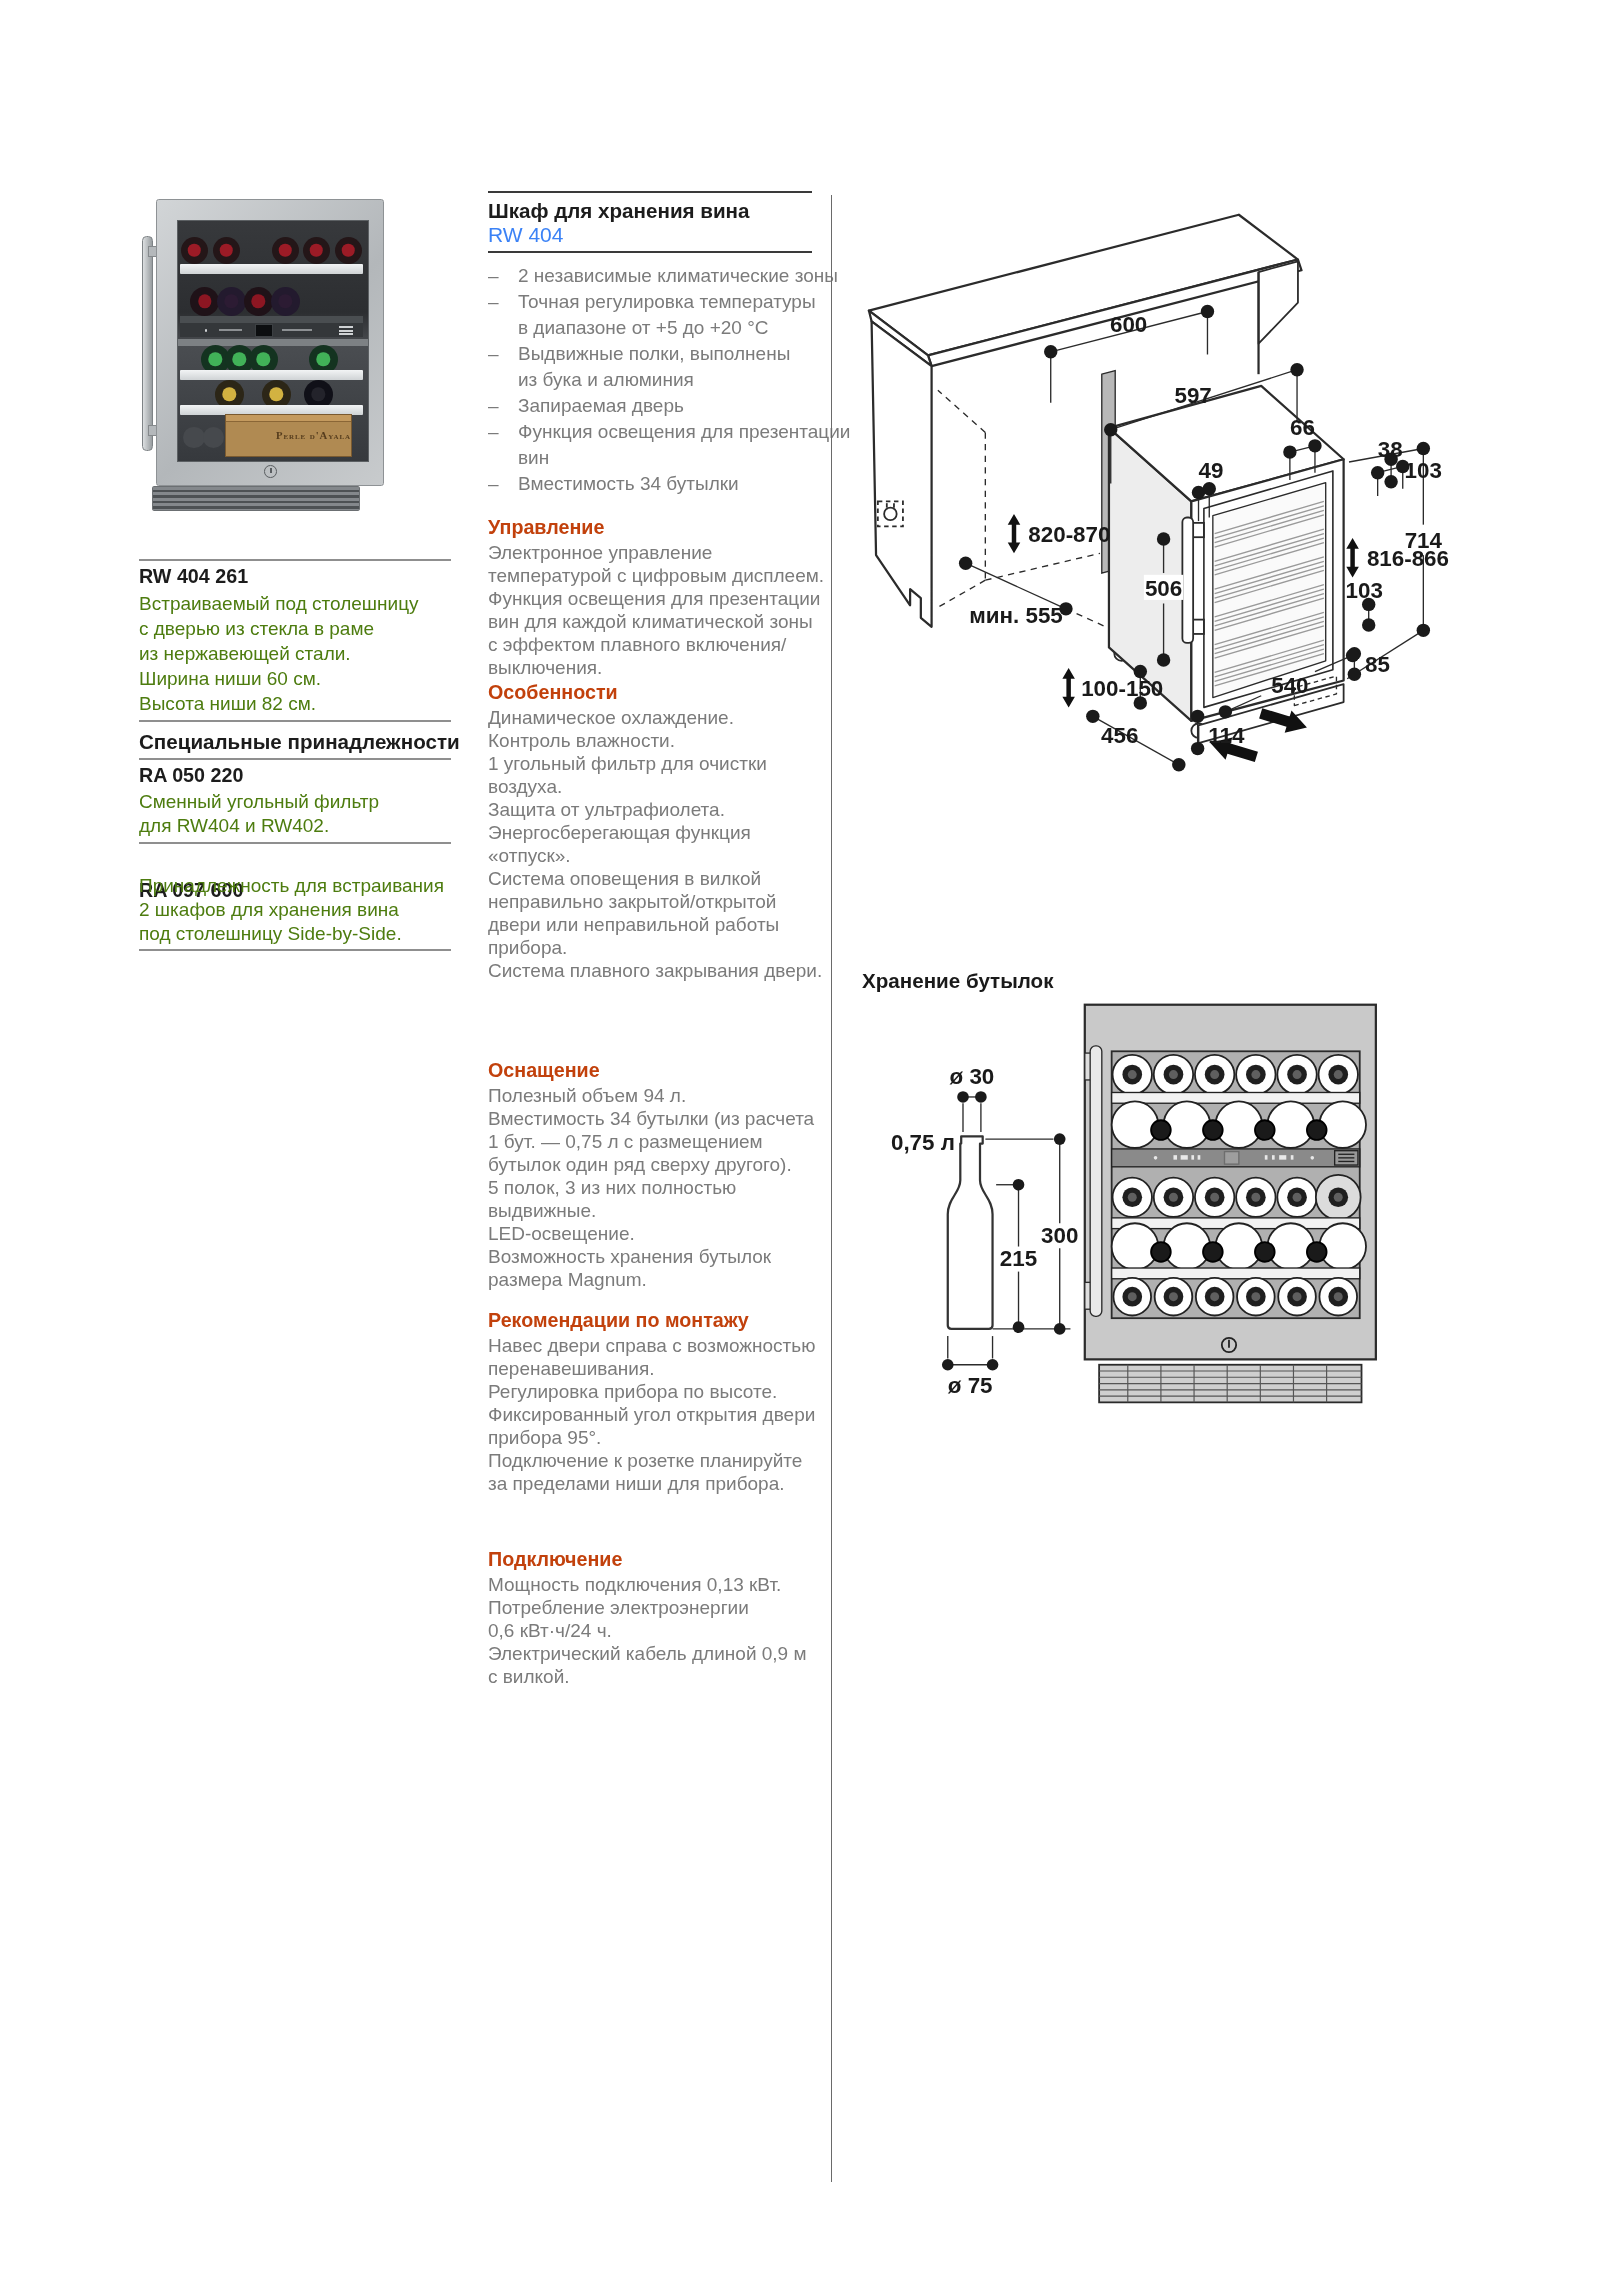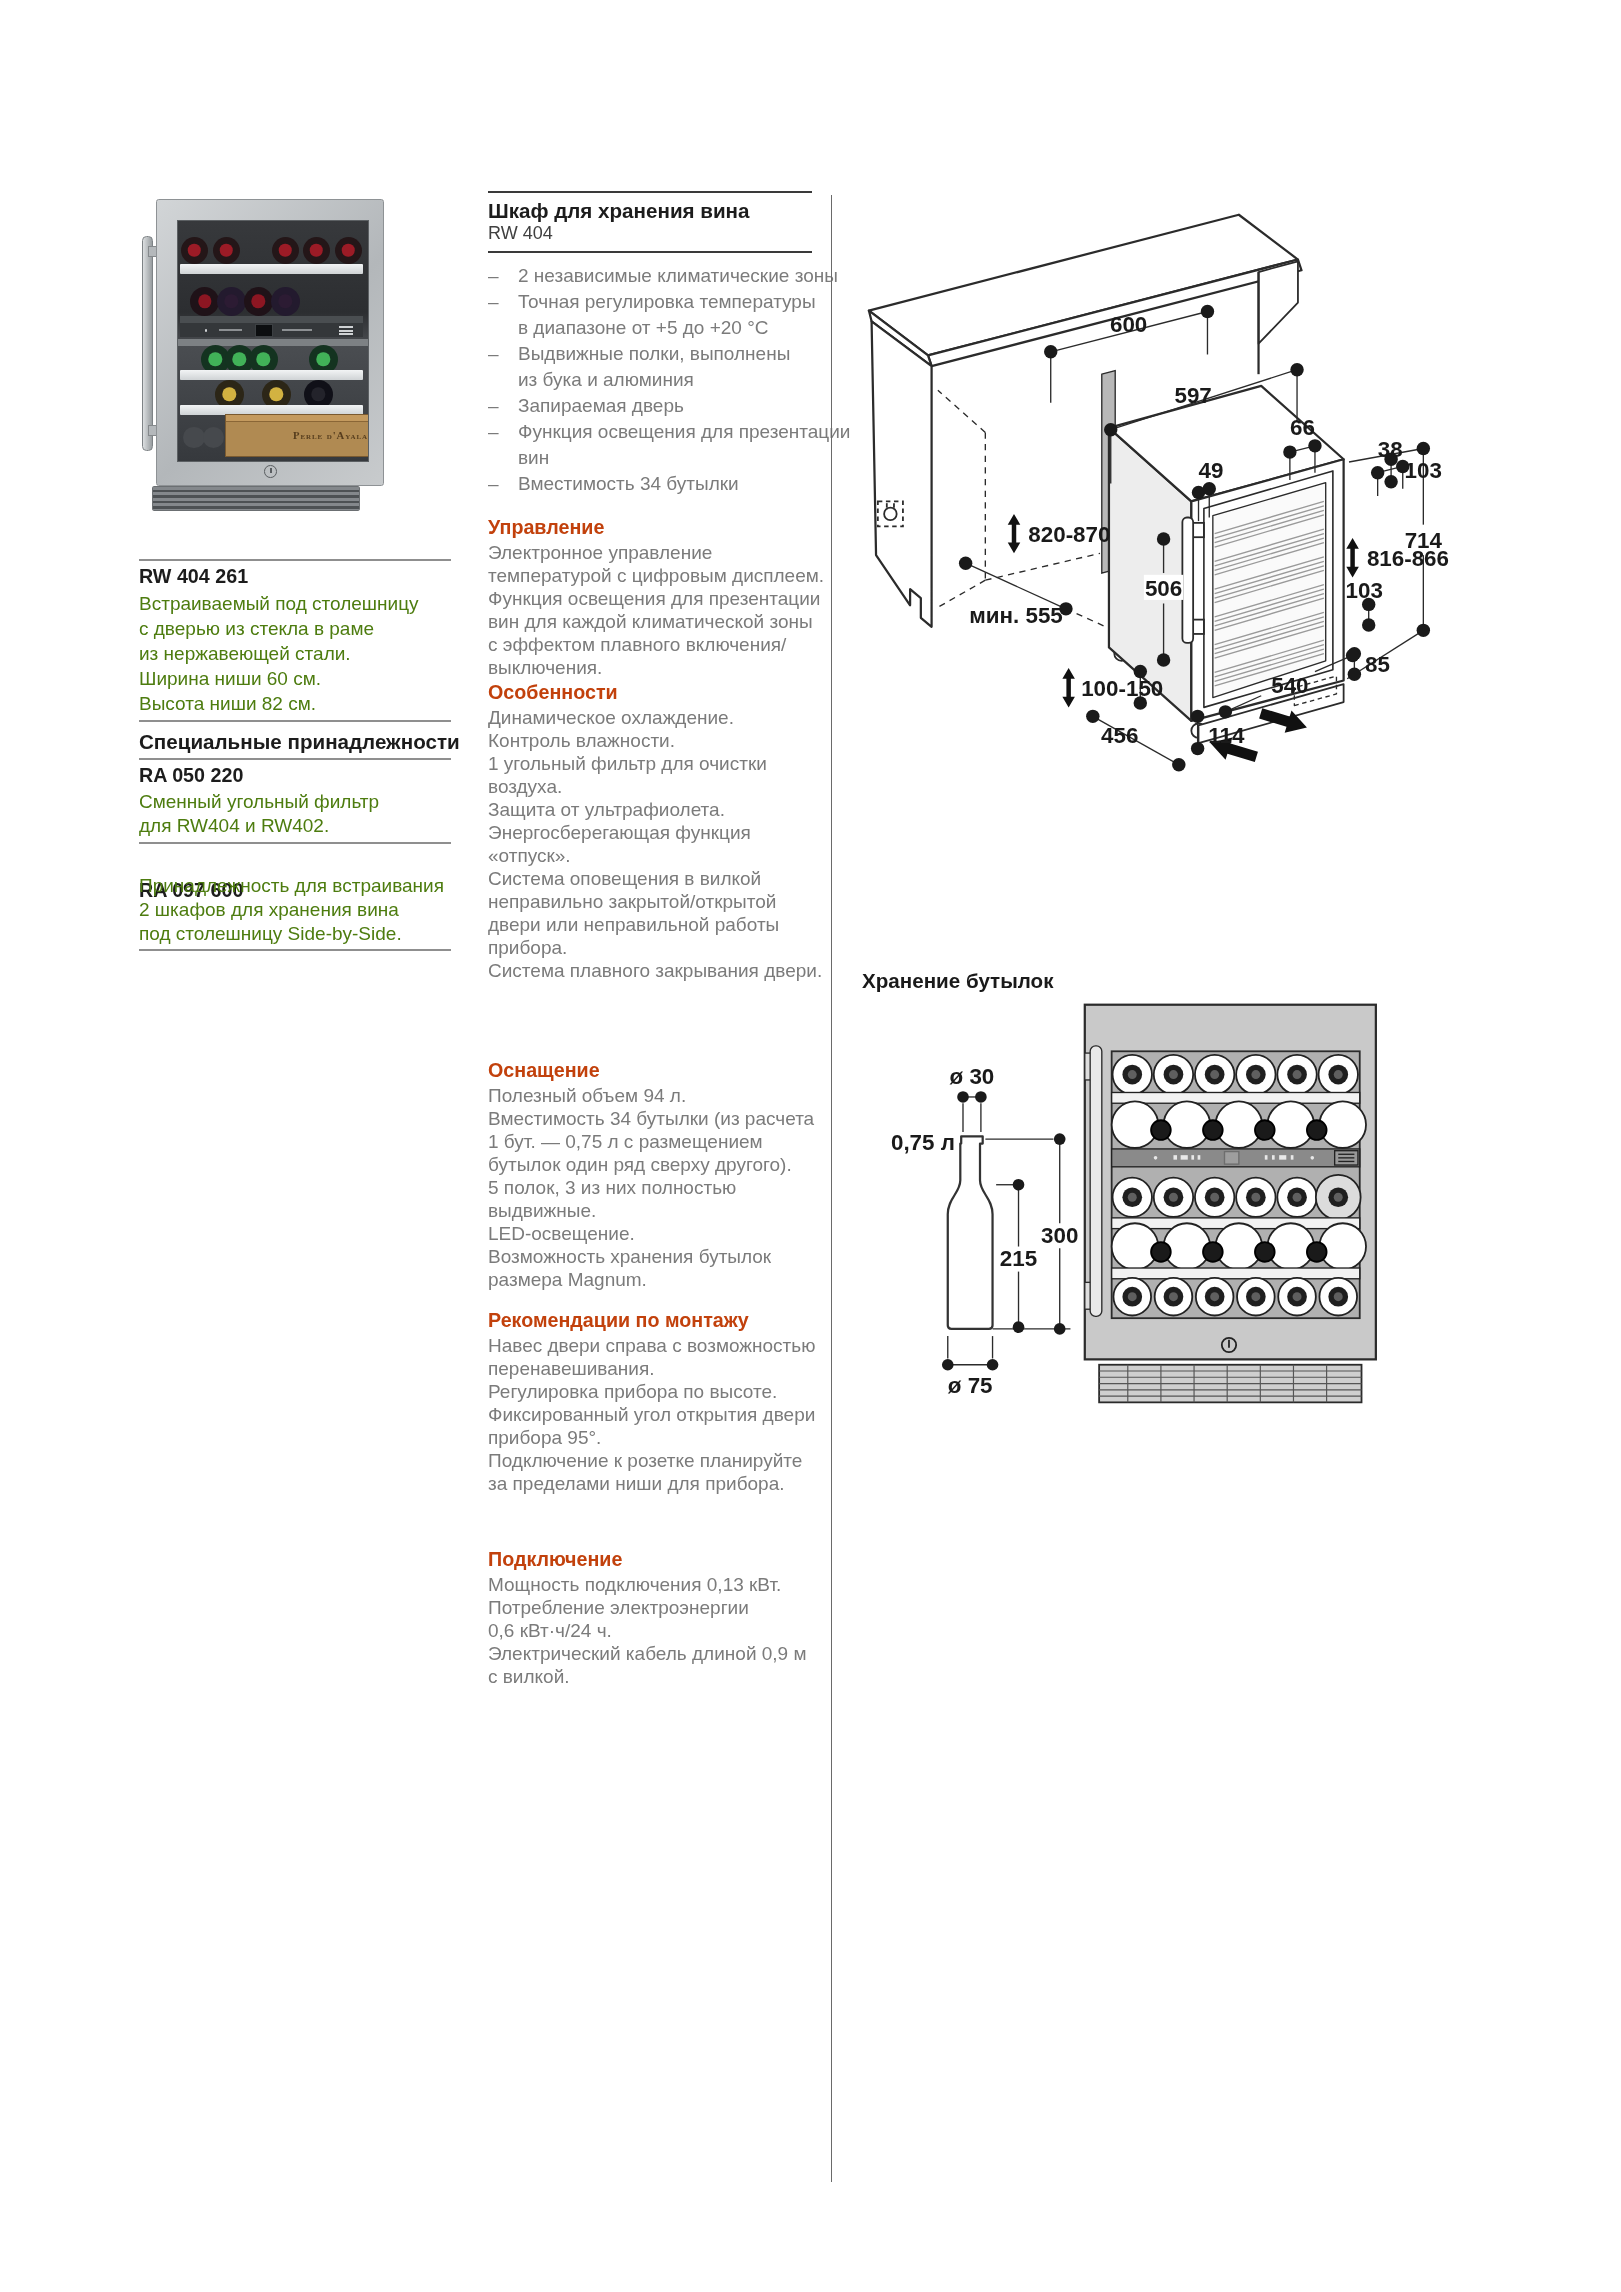--- a/index.html
+++ b/index.html
@@ -7,41 +7,41 @@
         font-family:"Liberation Sans", sans-serif;color:#1a1a1a;overflow:hidden;}
   .abs{position:absolute;}
   
   .rule{position:absolute;height:1.8px;background:#8f8f8f;width:312px;left:139px;}
   .mrule{position:absolute;height:1.8px;background:#3a3a3a;width:324px;left:488px;}
   .code{font-size:19.7px;font-weight:700;color:#1c1c1c;line-height:25px;white-space:nowrap;}
   .h1{font-size:20.6px;font-weight:700;color:#1c1c1c;line-height:25px;white-space:nowrap;}
   .body-t{font-size:19px;color:#4d7c0f;line-height:25px;white-space:nowrap;}
   .sec .t{font-size:19px;color:#7b7b7b;line-height:23px;height:23px;white-space:nowrap;}
   .sec .h{font-size:19.7px;font-weight:700;color:#c2410c;height:25px;white-space:nowrap;}
-  .model{font-size:18px;font-weight:400;color:#404040;white-space:nowrap;}
+  .model{font-size:21px;font-weight:400;color:#3b82f6;white-space:nowrap;}
   .brow{display:flex;height:26px;font-size:19px;color:#7b7b7b;white-space:nowrap;}
   .brow .m{width:30px;flex:none;}
   .divider{position:absolute;left:831px;top:195px;width:0.9px;height:1987px;background:#6a6a6a;}
   
   .photo{position:absolute;left:142px;top:199px;width:240px;height:310px;}
   .ph-handle{position:absolute;left:0;top:37px;width:9px;height:213px;border-radius:4.5px;
              background:linear-gradient(90deg,#dcdfe1,#989da0);border:0.9px solid #7e8386;}
   .ph-mount{position:absolute;left:6.3px;width:10.7px;height:9px;background:#b4b8bb;border:0.9px solid #85898c;}
   .ph-body{position:absolute;left:14.3px;top:0;width:226px;height:285px;border:0.9px solid #8e9295;border-radius:2.7px;
            background:linear-gradient(135deg,#d2d5d7 0%,#b3b7ba 55%,#c8cbcd 100%);}
   .ph-glass{position:absolute;left:19.7px;top:19.7px;width:190px;height:240px;overflow:hidden;border:1.8px solid #5c6063;
             background:linear-gradient(180deg,#37393c 0%,#2c2e31 38%,#4a4d51 52%,#36393d 100%);}
   .bottle{position:absolute;border-radius:50%;}
   .cap{position:absolute;border-radius:50%;left:50%;top:50%;transform:translate(-50%,-50%);}
   .shelf{position:absolute;left:1.8px;width:183px;height:10.7px;background:linear-gradient(180deg,#f2f4f5,#cfd3d5);border-radius:0.9px;}
   .ph-vent{position:absolute;left:9.9px;top:287px;width:206px;height:23px;border-radius:1.8px;
            background:repeating-linear-gradient(180deg,#84888c 0 2.7px,#4d5154 2.7px 5.4px);border:0.9px solid #6b6f72;}
   .crate{position:absolute;left:47px;top:193px;width:125px;height:41px;background:#b08a52;border:0.9px solid #7a5a30;
          font-family:"Liberation Serif",serif;font-size:10.7px;color:#553c1d;letter-spacing:0.9px;
-         display:flex;align-items:center;justify-content:center;font-variant:small-caps;font-weight:700;padding-left:42px;}
+         display:flex;align-items:center;justify-content:flex-end;font-variant:small-caps;font-weight:700;}
   .crate::before{content:"";position:absolute;left:0;top:0;width:100%;height:6.3px;background:#c49a5e;border-bottom:0.9px solid #8a6636;}
   
   svg{position:absolute;}
   svg text{font-family:"Liberation Sans",sans-serif;font-weight:700;fill:#1a1a1a;}
   .storage-title{position:absolute;left:862px;top:969px;font-size:20.6px;font-weight:700;white-space:nowrap;}
 </style>
 </head>
 <body>
 
 <div class="page">

